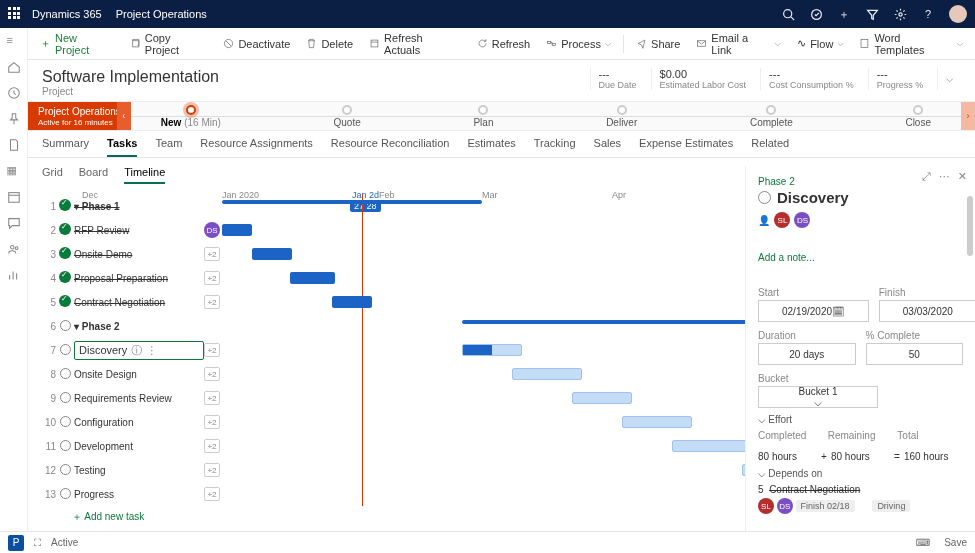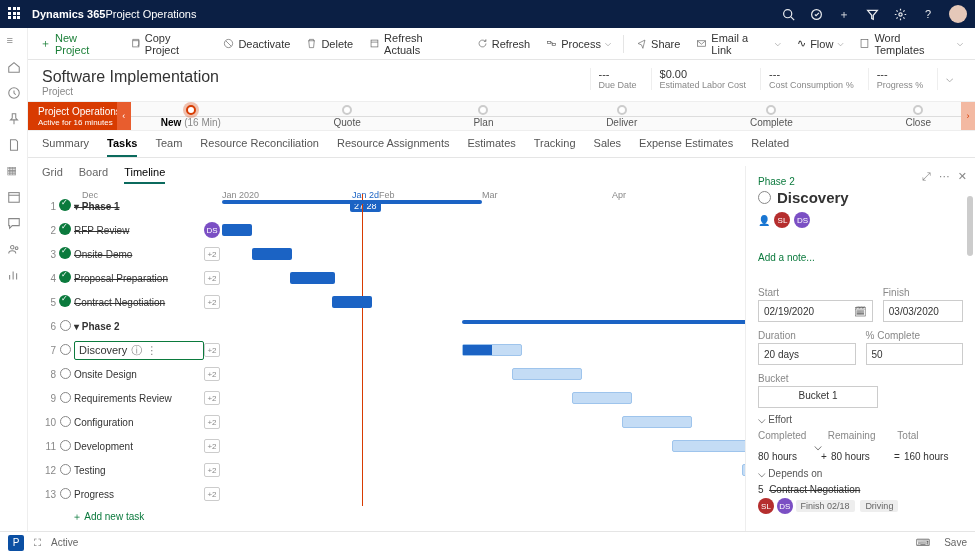--- a/index.html
+++ b/index.html
@@ -1,20 +1,20 @@
 <!DOCTYPE html>
 <html><head>
 <meta charset="utf-8">
 <style>
  * { box-sizing: border-box; margin:0; padding:0; }
  body { font-family: "Segoe UI", sans-serif; font-size:11px; color:#333; background:#fff; width:975px; height:553px; overflow:hidden; }
  .top-bar { height:28px; background:#0b1f44; color:#fff; display:flex; align-items:center; padding:0 8px; font-size:11px; }
  .top-bar .waffle { width:14px; height:14px; margin-right:10px; display:grid; grid-template-columns:repeat(3,3px); grid-template-rows:repeat(3,3px); gap:1.5px;}
  .top-bar .waffle span{background:#fff;}
- .top-bar .brand{font-weight:700; }
+ .top-bar .brand{font-weight:400; margin-right:14px;}
  .top-bar .right{margin-left:auto; display:flex; align-items:center; gap:14px;}
  .top-bar .icon{width:14px;height:14px; opacity:.9; display:flex;align-items:center;justify-content:center;}
  .top-bar .avatar{width:18px;height:18px;border-radius:50%;background:#e5c8b9;}
  .shell{display:flex; height:calc(553px - 28px - 22px); }
  .leftrail{width:28px; border-right:1px solid #eee; display:flex; flex-direction:column; align-items:center; padding-top:6px; gap:12px;}
  .leftrail .ic{width:14px;height:14px;color:#888;}
  .cmdbar{height:32px; border-bottom:1px solid #e5e5e5; display:flex; align-items:center; gap:4px; padding:0 6px;}
  .cmdbtn{display:flex;align-items:center;gap:4px; padding:3px 6px; color:#333; font-size:11px;}
  .cmdbtn.plus{color:#1a7f37;}
  .cmdbtn .chev{font-size:8px;color:#888;}
@@ -70,25 +70,25 @@
  .panel .pactions{position:absolute;top:4px;right:8px;color:#888;display:flex;gap:8px;font-size:11px;}
  .panel .crumb{color:#0b7a3d;font-size:10px;}
  .panel h2{font-size:15px;font-weight:600;margin:2px 0 6px 0; display:flex; align-items:center; gap:6px;}
  .panel h2 .circ{width:13px;height:13px;}
  .avs{display:flex;gap:4px;align-items:center;}
  .av{width:16px;height:16px;border-radius:50%;color:#fff;font-size:8px;display:flex;align-items:center;justify-content:center;}
  .note{color:#0b7a3d; margin:24px 0;}
  .fldrow{display:flex; gap:10px; margin-bottom:8px;}
  .fld{flex:1;}
  .fld label{display:block;color:#888;margin-bottom:2px;}
- .fld .inp{border:1px solid #ccc;padding:3px 5px;font-size:10px;height:22px;display:flex;align-items:center;justify-content:flex-start;gap:40px;}
+ .fld .inp{border:1px solid #ccc;padding:3px 23px;font-size:10px;height:22px;display:flex;align-items:center;justify-content:center;}
  .sect{color:#555;margin:6px 0 4px 0;}
  .eff{display:flex;align-items:center;gap:4px;}
  .eff .inp{flex:1;}
- .chip{display:inline-block;background:#eee;border-radius:2px;padding:1px 5px;font-size:9px;color:#666;margin-right:3px;}
+ .chip{display:inline-block;background:#eee;border-radius:2px;padding:1px 5px;font-size:9px;color:#666;margin-right:15px;}
  .bottombar{height:22px;border-top:1px solid #e5e5e5;display:flex;align-items:center;padding:0 8px;font-size:10px;color:#666;gap:10px;}
  .bottombar .p{width:16px;height:16px;background:#0b4fa3;color:#fff;display:flex;align-items:center;justify-content:center;border-radius:2px;font-size:10px;}
  .bottombar .right{margin-left:auto;display:flex;gap:14px;}
  svg{display:block;}
  .scrollbar{position:absolute;right:2px;top:0;bottom:0;width:6px;}
  .scrollbar .th{position:absolute;top:30px;width:6px;height:60px;background:#ccc;border-radius:3px;}
 </style>
 </head>
 <body>
 
@@ -316,22 +316,22 @@
             <span>Close</span>
           </div>
    </div>
    <div class="stageend">›</div>
   </div>
 
   <div class="tabs">
    <div class="tab">Summary</div>
    <div class="tab sel">Tasks</div>
    <div class="tab">Team</div>
+   <div class="tab">Resource Assignments</div>
    <div class="tab">Resource Reconciliation</div>
-   <div class="tab">Resource Assignments</div>
    <div class="tab">Estimates</div>
    <div class="tab">Tracking</div>
    <div class="tab">Sales</div>
    <div class="tab">Expense Estimates</div>
    <div class="tab">Related</div>
   </div>
 
   <div class="content">
    <div class="gwrap">
     <div class="viewtabs">

